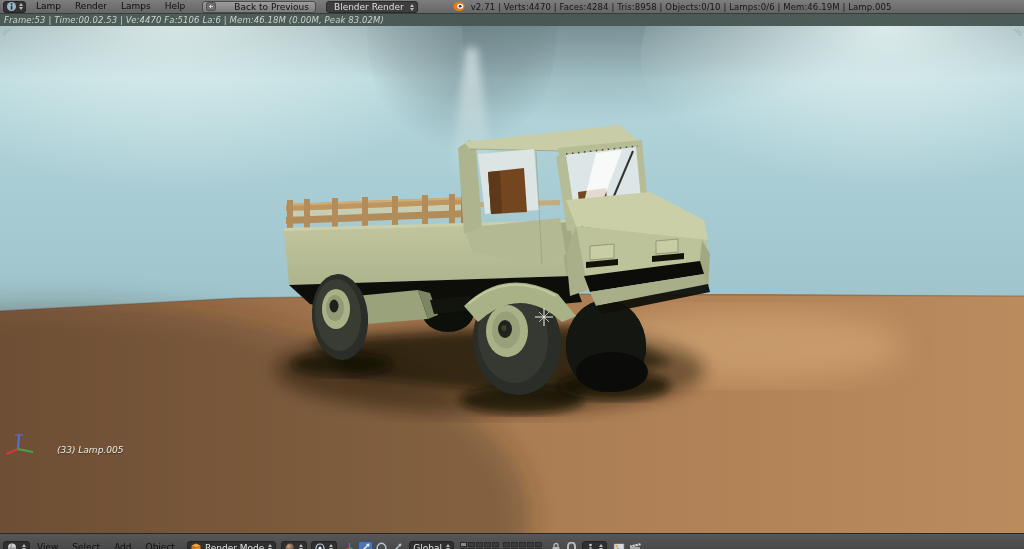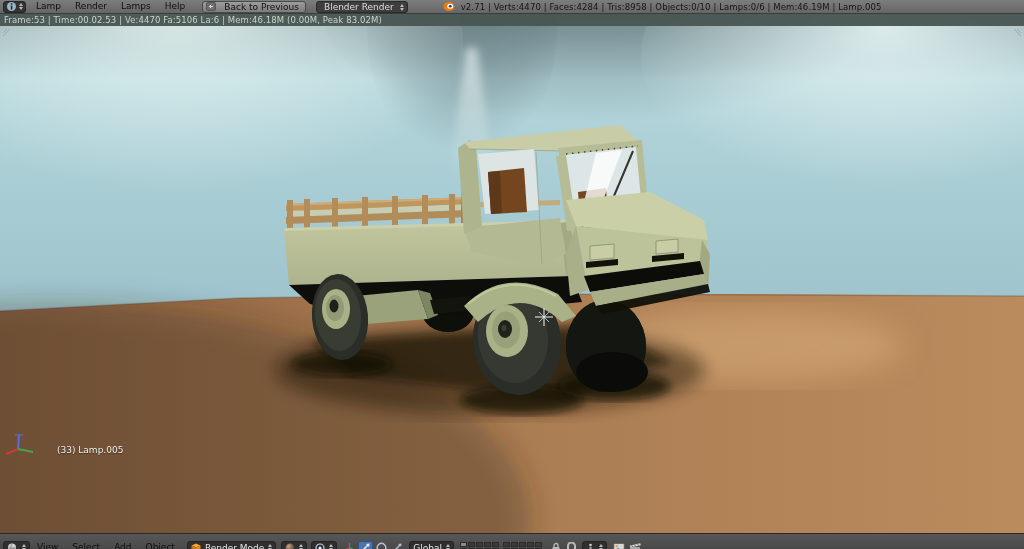--- a/index.html
+++ b/index.html
@@ -8,33 +8,33 @@
   .app { position:relative; width:1024px; height:549px; background:#555; }
 
   
   .topbar { position:absolute; left:0; top:0; width:1024px; height:14px;
     background:linear-gradient(#7d7d7d,#666); border-bottom:1px solid #3c3c3c;
     display:flex; align-items:center; font-size:9px; color:#0e0e0e; }
   .menu-item { padding:0 7px; color:#0e0e0e; cursor:default; line-height:13px; }
   .hbtn { display:inline-flex; align-items:center; height:12px; border-radius:3px; }
   .editor-btn { background:#333; border:1px solid #262626; margin:0 3px; padding:0 2px; gap:2px; }
   .back-btn { background:linear-gradient(#9d9d9d,#7d7d7d); border:1px solid #4a4a4a;
-    margin-left:10px; padding:0 6px 0 3px; gap:8px; color:#111;text-align:center; }
+    margin-left:10px; padding:0 6px 0 3px; gap:18px; color:#111;text-align:center; }
   .engine-dd { background:#3e3e3e; border:1px solid #2a2a2a; margin-left:10px;
     padding:1px 3px 0 7px; gap:6px; color:#dedede; }
   .stepper { display:inline-flex; flex-direction:column; align-items:center; gap:1px; }
   .stepper i { display:block; width:0; height:0; border-left:2.5px solid transparent; border-right:2.5px solid transparent; }
   .stepper .up { border-bottom:3px solid #9a9a9a; }
   .stepper .dn { border-top:3px solid #9a9a9a; }
   .stepper.dark .up { border-bottom-color:#bbb; } .stepper.dark .dn { border-top-color:#bbb; }
   .blender-logo { margin-left:34px; }
   .topstats { margin-left:6px; font-size:8.5px; color:#161616; letter-spacing:0.1px; }
 
   
-  .viewport { position:absolute; left:0; top:14px; width:1024px; height:449px; background:#000000; }
+  .viewport { position:absolute; left:0; top:14px; width:1024px; height:449px; background:#000000;font-style:italic; }
   .scene { position:absolute; left:0; top:0; }
   .render-stats { position:absolute; left:0; top:0; width:1024px; height:12px;
     background:rgba(72,86,82,0.96); color:#ccd3cc; font-size:8.5px; line-height:12px;
     padding-left:4px; letter-spacing:0.1px; }
   .obj-label { position:absolute; left:57px; bottom:8px; font-size:9px; color:#efefe9;
     text-shadow:0 1px 1px rgba(0,0,0,.45); }
   .axis-gizmo { position:absolute; left:2px; bottom:5px; }
   .corner-widget { position:absolute; opacity:.55; }
   .corner-widget.tl { left:2px; top:14px; }
   .corner-widget.tr { right:2px; top:14px; }

